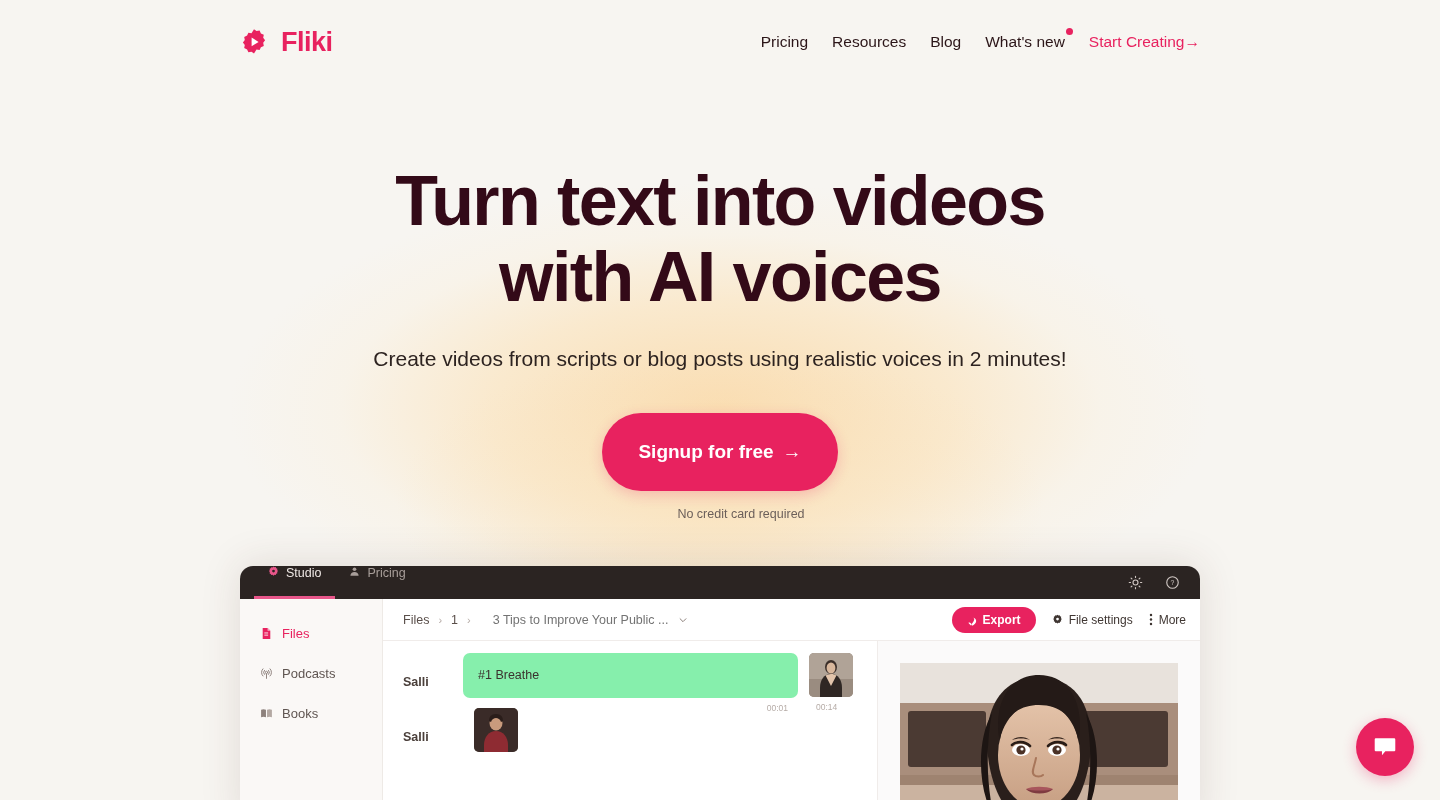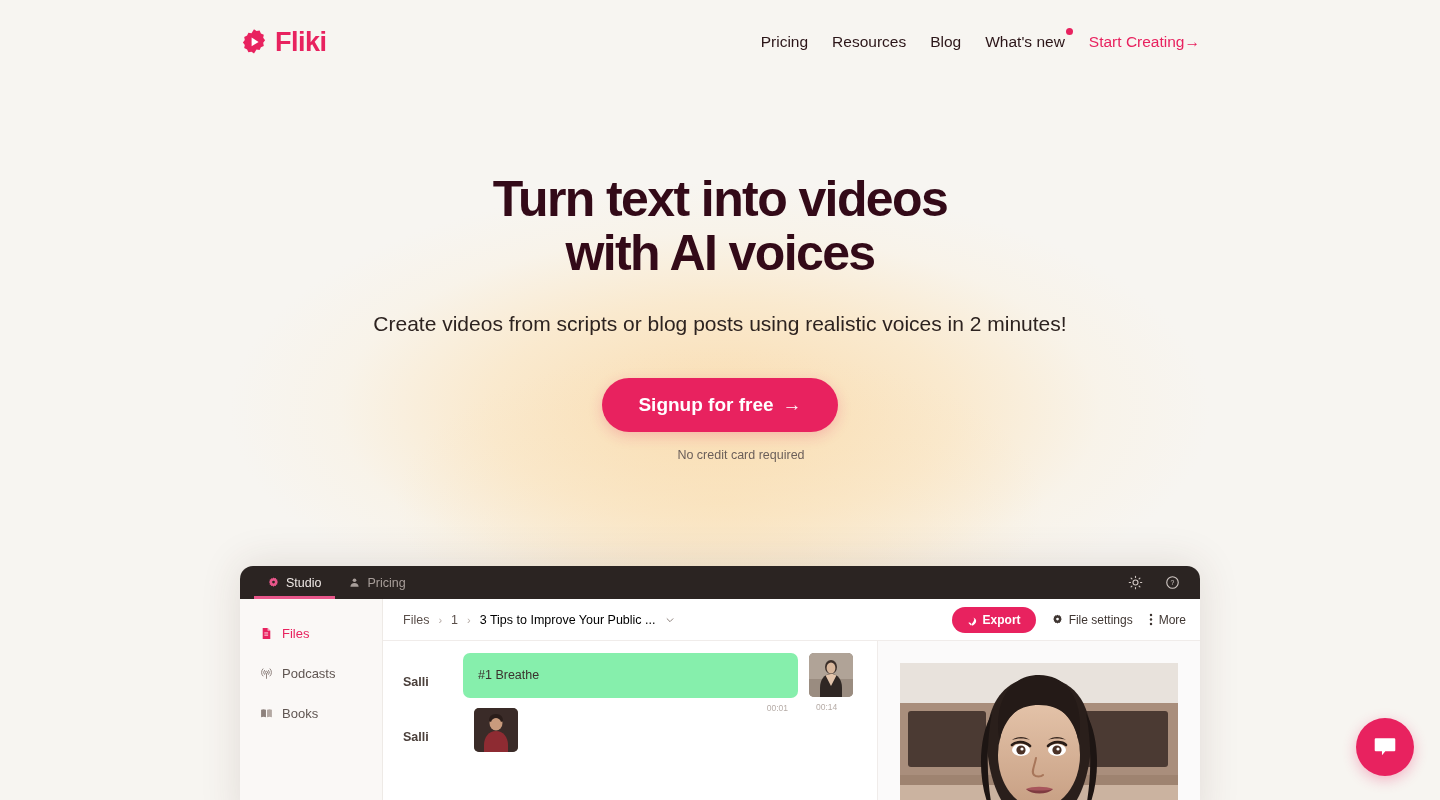--- a/index.html
+++ b/index.html
@@ -30,21 +30,21 @@
     pointer-events:none;
   }
 
   
   header.nav {
     position:relative; z-index:5;
     height:84px;
     display:flex; align-items:center;
     padding:0 240px 0 240px;
   }
-  .logo { display:flex; align-items:flex-end; gap:7px; }
+  .logo { display:flex; align-items:flex-end; gap:13px; }
   .logo-mark { width:28px; height:28px; flex:0 0 28px; display:block; }
   .logo-text {
     font-size:27px; font-weight:bold; color:#e8225f;
     letter-spacing:-0.5px; line-height:1;
   }
   .nav-right {
     margin-left:auto; display:flex; align-items:center; gap:24px;
   }
   .nav-link {
     font-size:15.5px; color:#2b1518; text-decoration:none;
@@ -58,35 +58,35 @@
     width:7px; height:7px; border-radius:50%;
     background:#e8225f;
   }
 
   
   .hero {
     position:relative; z-index:4;
     text-align:center; padding-top:72px;
   }
   h1.headline {
-    font-size:50px; line-height:1.08;
+    font-size:70px; line-height:1.08;
     font-weight:bold; color:#330a18;
     letter-spacing:-1.6px;
-    max-width:760px; margin:16px auto;
+    max-width:760px; margin:8px auto;
   }
   .subtitle {
     margin-top:32px;
     font-size:21px; color:#2d2320;
   }
   .cta-wrap { margin-top:42px; }
   .cta {
     display:inline-flex; align-items:center; gap:9px;
     background:#e8225f; color:#fff;
     font-size:19px; font-weight:bold;
-    padding:16px 36px; border:none; border-radius:40px;
+    padding:28px 36px; border:none; border-radius:40px;
     cursor:pointer;
     box-shadow:0 4px 14px rgba(232,34,95,0.22);
   }
   .cta-note {
     margin-top:16px; font-size:12.5px; color:#6b5f5a;padding-left:42px;
   }
 
   
   .app-shell {
     position:absolute; left:240px; top:566px;
@@ -96,21 +96,21 @@
     box-shadow:0 -2px 40px rgba(80,50,40,0.13);
     background:#fff;
     z-index:4;
   }
   .app-topbar {
     height:33px; background:#2b2422;
     display:flex; align-items:center;
     padding:0 14px; gap:0;
   }
   .app-tab {
-    display:flex; align-items:center; gap:7px;
+    display:flex; align-items:flex-start; gap:7px;
     height:33px; padding:0 14px;
     font-size:12.5px; color:#a89e9a; cursor:pointer;
     position:relative;
   }
   .app-tab.active { color:#efe8e5; }
   .app-tab.active::after {
     content:""; position:absolute; left:0; right:0; bottom:0;
     height:3px; background:#e8568a;
   }
   .topbar-right {
@@ -132,21 +132,21 @@
   .app-toolbar {
     height:42px; display:flex; align-items:center;
     padding:0 14px 0 20px; gap:0;
     border-bottom:1px solid #f0ecea;
   }
   .crumb {
     display:flex; align-items:center; gap:9px;
     font-size:12.5px; color:#5a4f4a;
   }
   .crumb-sep { color:#b5aba6; font-size:11px; }
-  .crumb-title { color:#000000; }
+  .crumb-title { color:#737373;margin-left:13px; }
   .toolbar-right {
     margin-left:auto; display:flex; align-items:center; gap:16px;
   }
   .btn-export {
     display:flex; align-items:flex-end; gap:6px;
     background:#e8225f; color:#fff;
     font-size:12px; font-weight:bold;
     padding:6px 15px; border:none; border-radius:20px; cursor:pointer;
   }
   .tb-btn {

